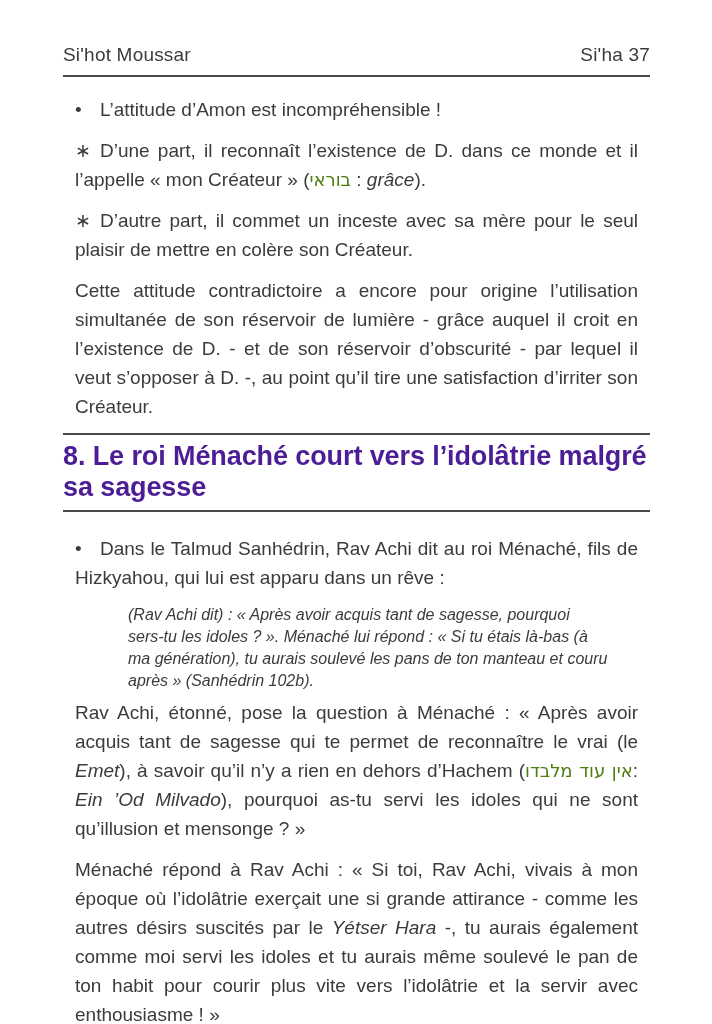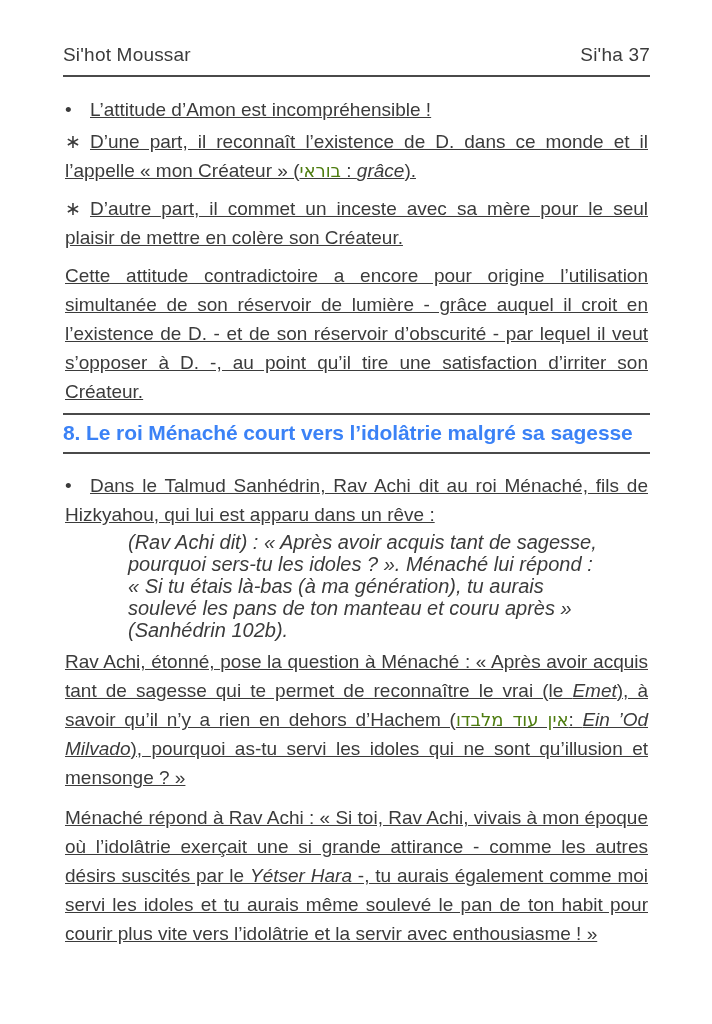--- a/index.html
+++ b/index.html
@@ -15,49 +15,48 @@
   }
   .header{
     display:flex;justify-content:space-between;align-items:flex-end;
     font-size:19px;letter-spacing:.2px;
     padding-bottom:9px;
     border-bottom:2px solid #4a4a4a;
   }
   .para{
     font-size:19px;line-height:29px;
     text-align:justify;
-    margin:2px;
-    text-decoration:underline;
+    margin:12px;
   }
   .m-sm{margin-top:3px;}
   .m-md{margin-top:9px;}
   .m-lg{margin-top:18px;}
   .marker{display:inline-block;width:25px;}
   .section-heading{
     margin-top:7px;
     border-top:2px solid #4a4a4a;
     border-bottom:2px solid #4a4a4a;
     padding:6px 0 7px 0;
-    font-size:21px;font-weight:bold;color:#3b82f6;
+    font-size:27px;font-weight:bold;color:#4c1d95;
     letter-spacing:-0.1px;
   }
   .hebrew-block{
     margin-top:2px;
     margin-left:65px;
     direction:rtl;
     font-family:"DejaVu Serif","DejaVu Sans",serif;
     font-size:18.5px;line-height:26px;color:#333333;
   }
   .hebrew-line{text-align:justify;text-align-last:justify;}
   .hebrew-citation{text-align:right;}
   .quote{
     margin-left:65px;
     width:480px;
     font-style:italic;
-    font-size:20px;line-height:22px;
+    font-size:16px;line-height:22px;
     text-align:left;
   }
   .run-italic{font-style:italic;}
   .run-hebrew{
     font-family:"DejaVu Serif","DejaVu Sans",serif;
     font-size:18px;color:#4d7c0f;
   }
   .footer{
     position:absolute;left:0;bottom:28px;width:100%;
     text-align:center;font-size:18.5px;color:#3b3b3b;

